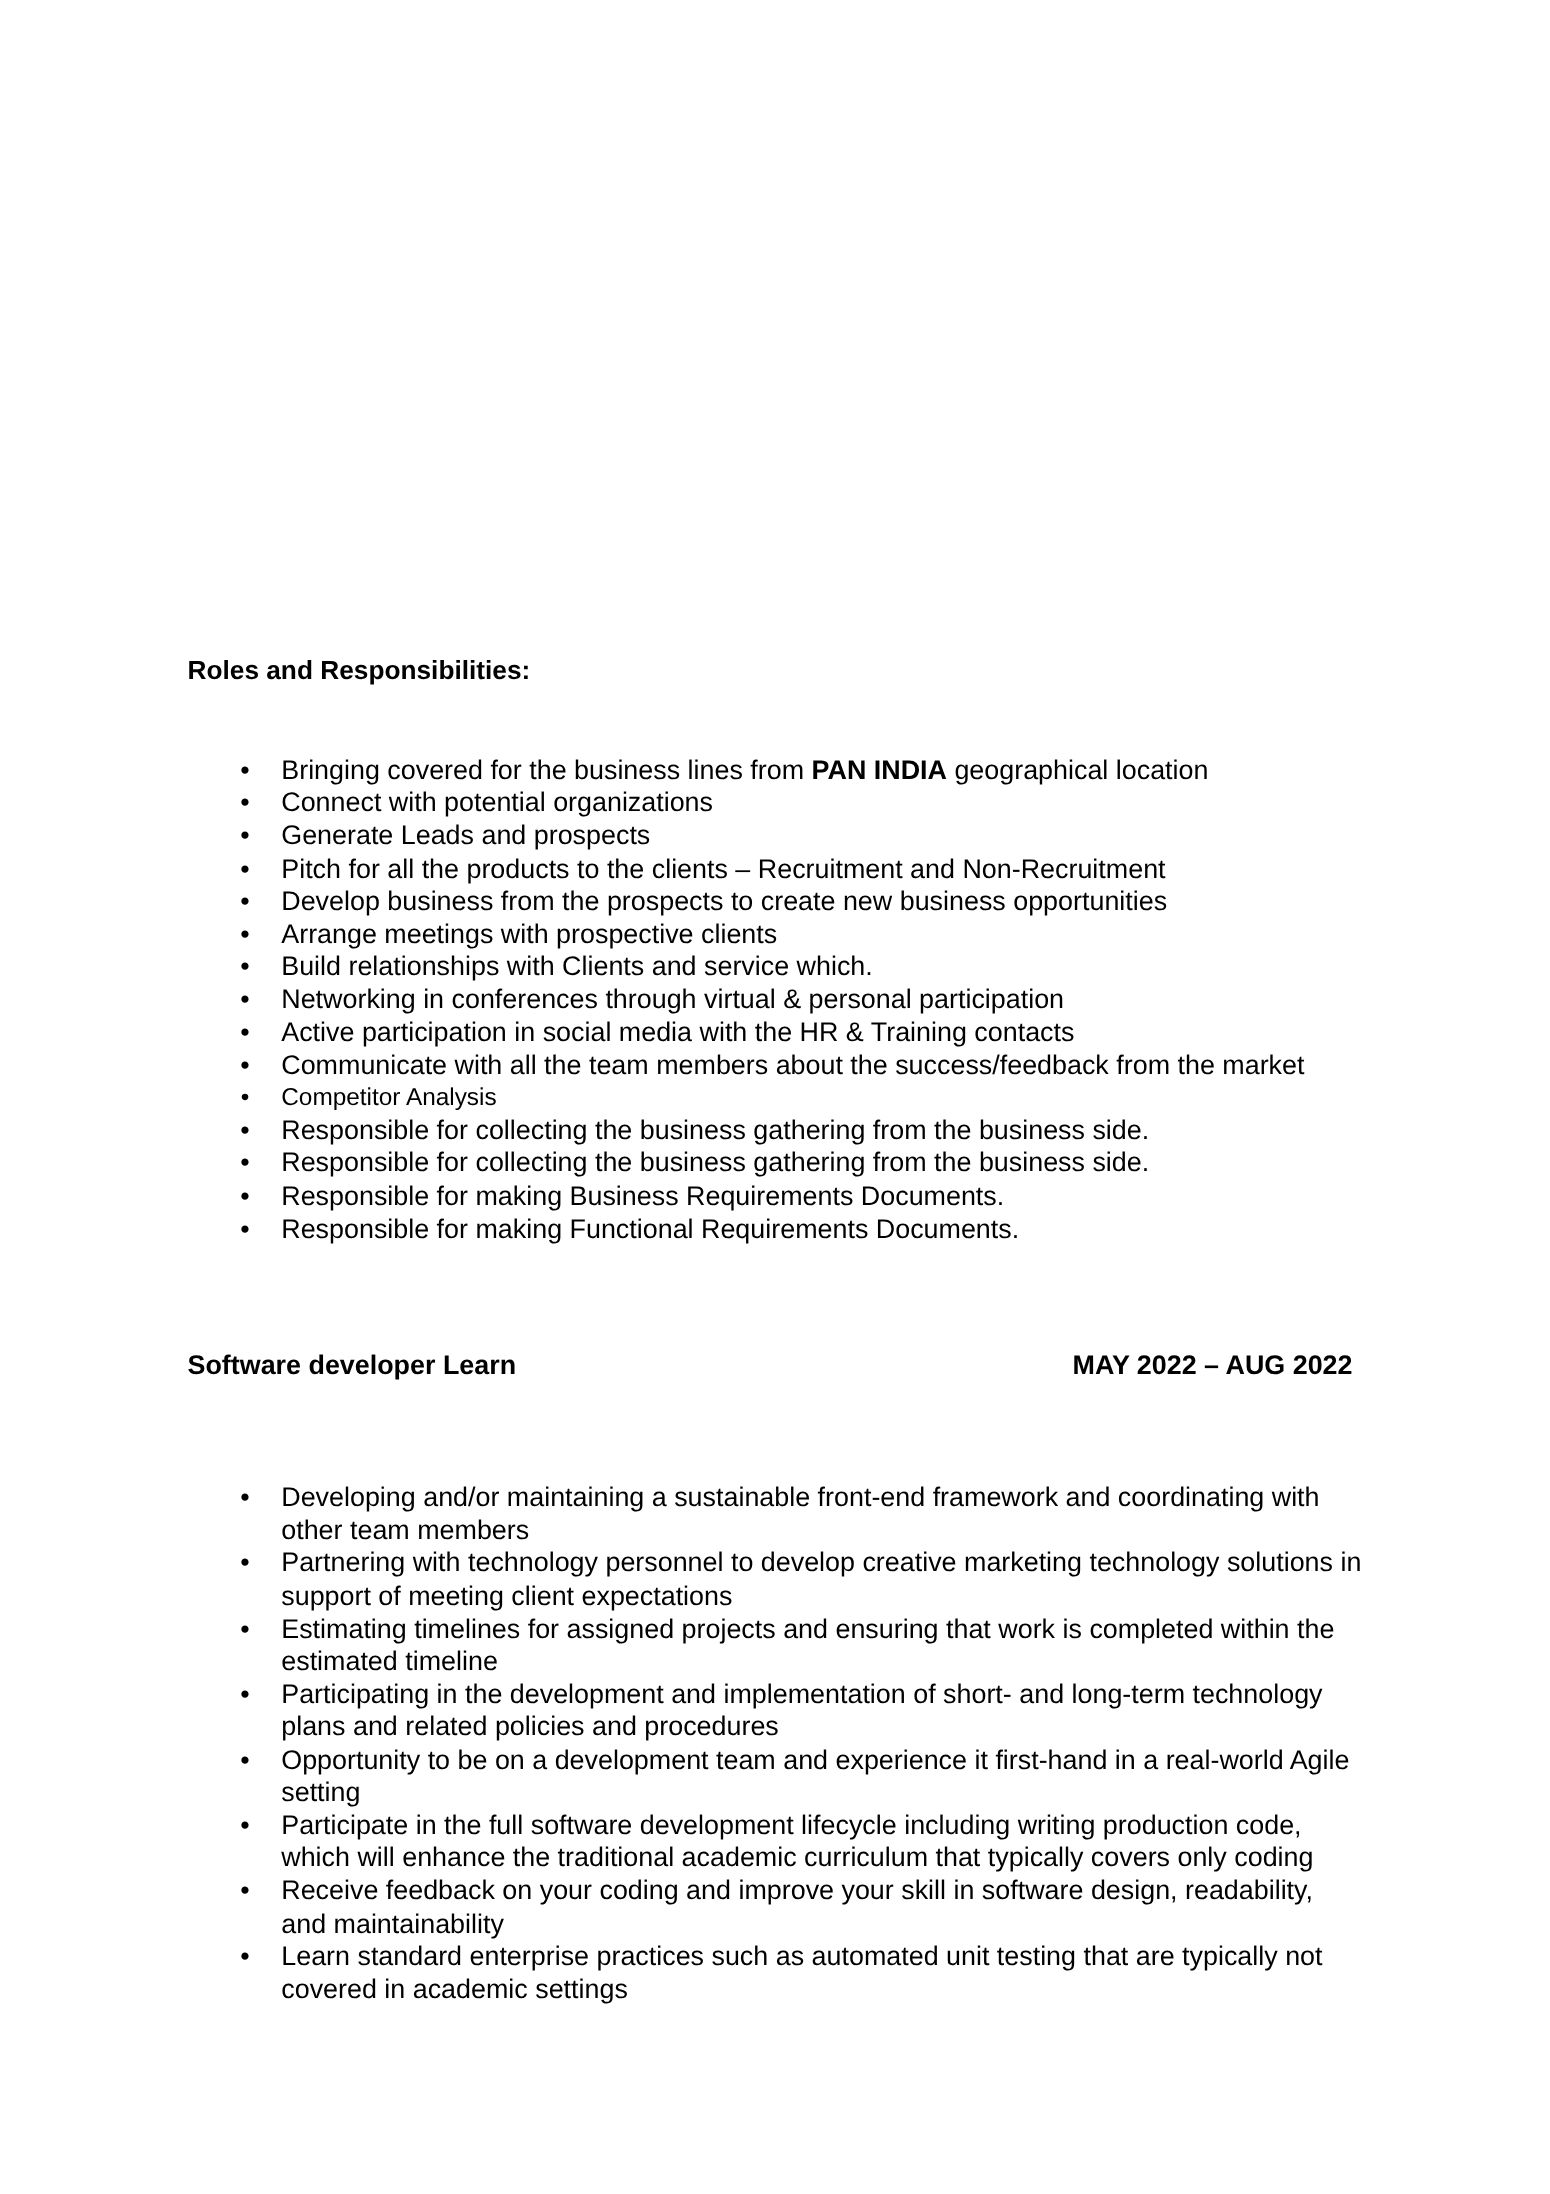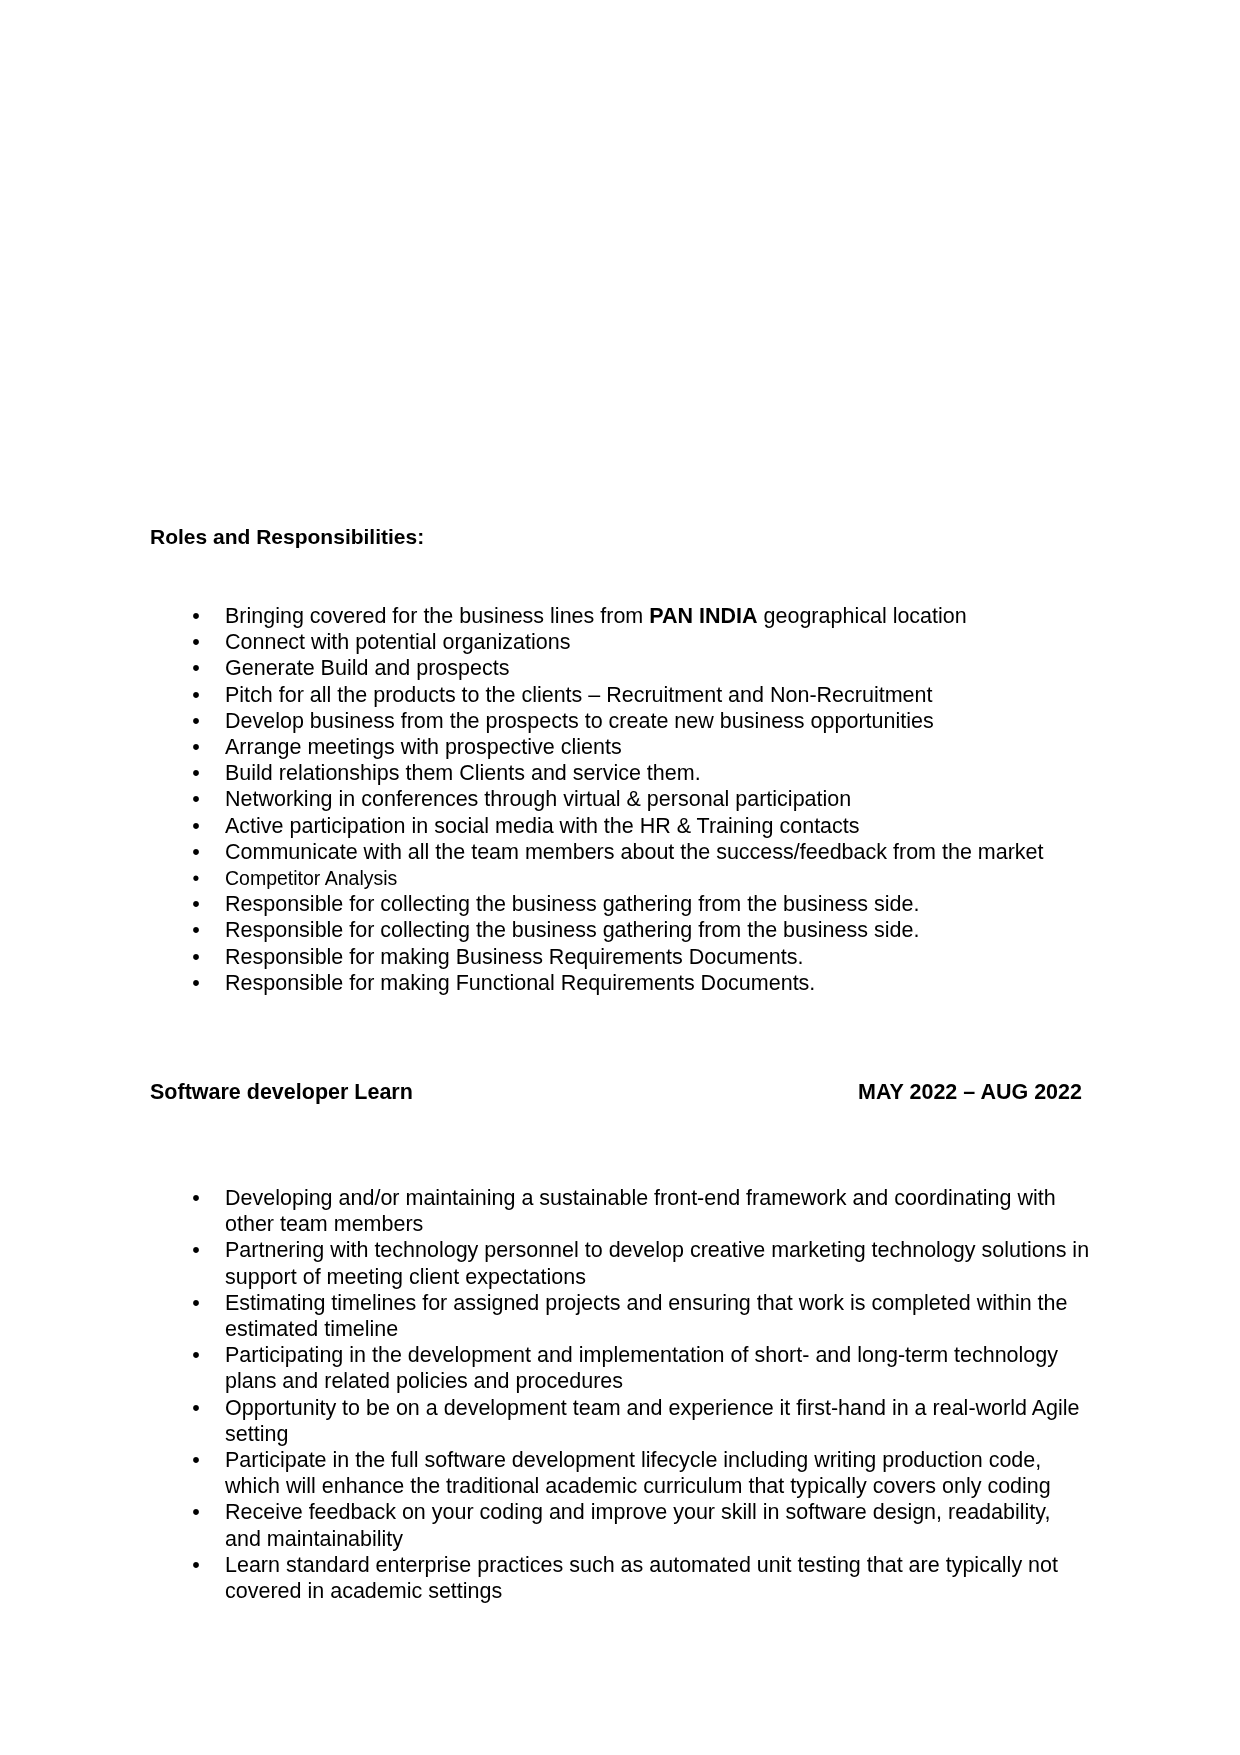--- a/index.html
+++ b/index.html
@@ -47,25 +47,25 @@
 <div class="page">
 
   <div class="heading">Roles and Responsibilities:</div>
 
   <ul class="bullets" id="list1">
     <li>
       <span class="dot">•</span>
       <span>Bringing covered for the business lines from </span><b>PAN INDIA</b><span> geographical location</span>
     </li>
     <li><span class="dot">•</span><span>Connect with potential organizations</span></li>
-    <li><span class="dot">•</span><span>Generate Build and prospects</span></li>
+    <li><span class="dot">•</span><span>Generate Leads and prospects</span></li>
     <li><span class="dot">•</span><span>Pitch for all the products to the clients – Recruitment and Non-Recruitment</span></li>
     <li><span class="dot">•</span><span>Develop business from the prospects to create new business opportunities</span></li>
     <li><span class="dot">•</span><span>Arrange meetings with prospective clients</span></li>
-    <li><span class="dot">•</span><span>Build relationships them Clients and service them.</span></li>
+    <li><span class="dot">•</span><span>Build relationships with Clients and service which.</span></li>
     <li><span class="dot">•</span><span>Networking in conferences through virtual &amp; personal participation</span></li>
     <li><span class="dot">•</span><span>Active participation in social media with the HR &amp; Training contacts</span></li>
     <li><span class="dot">•</span><span>Communicate with all the team members about the success/feedback from the market</span></li>
     <li class="small"><span class="dot">•</span><span>Competitor Analysis</span></li>
     <li><span class="dot">•</span><span>Responsible for collecting the business gathering from the business side.</span></li>
     <li><span class="dot">•</span><span>Responsible for collecting the business gathering from the business side.</span></li>
     <li><span class="dot">•</span><span>Responsible for making Business Requirements Documents.</span></li>
     <li><span class="dot">•</span><span>Responsible for making Functional Requirements Documents.</span></li>
   </ul>
 

